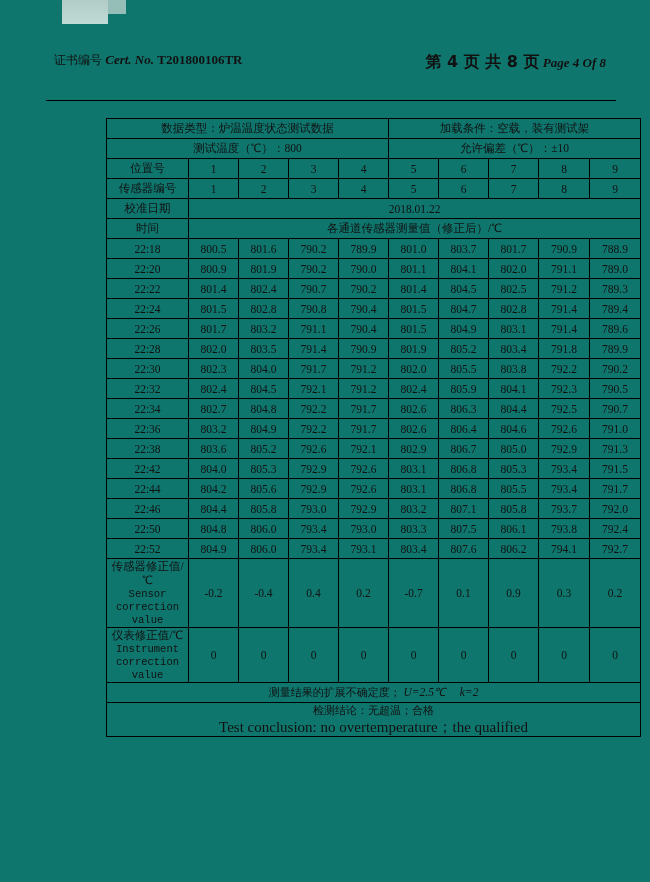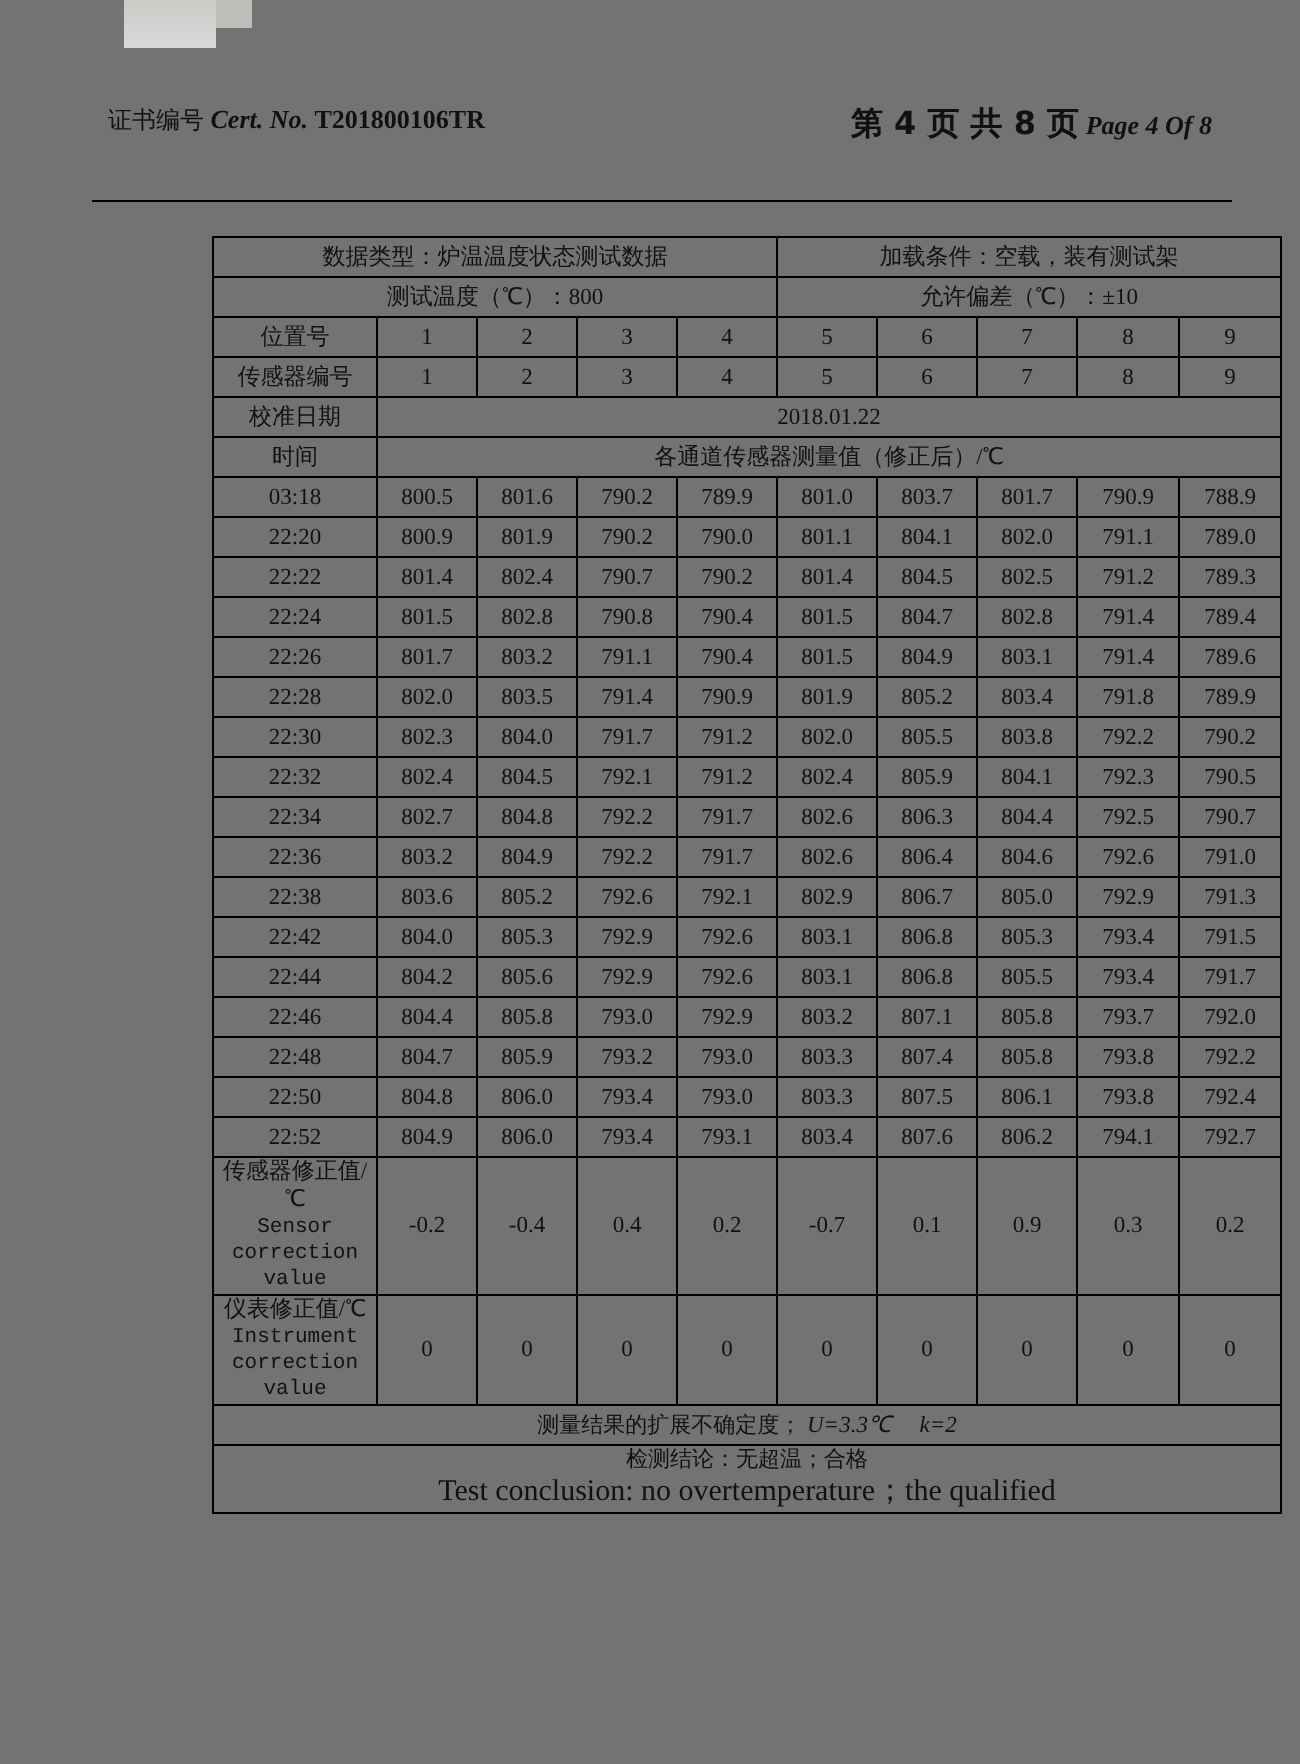--- a/index.html
+++ b/index.html
@@ -11,21 +11,21 @@
     width: 650px;
     height: 882px;
     position: relative;
     font-family: "Liberation Serif", serif;
     color: #111;
     overflow: hidden;
   }
   .page {
     position: absolute;
     inset: 0;
-    background: #737373;
+    background: #0f766e;
   }
   
   .scan-mark {
     position: absolute;
     top: 0;
     left: 62px;
     width: 46px;
     height: 24px;
     background: linear-gradient(180deg,#e8e8e4,#fbfbf9);
     opacity: .75;
@@ -192,21 +192,21 @@
       <tr>
         <td class="lbl">校准日期</td>
         <td colspan="9">2018.01.22</td>
       </tr>
       <tr>
         <td class="lbl">时间</td>
         <td class="chan-title" colspan="9">各通道传感器测量值（修正后）/℃</td>
       </tr>
 
       <tr>
-          <td class="time">03:18</td>
+          <td class="time">22:18</td>
           <td>800.5</td>
           <td>801.6</td>
           <td>790.2</td>
           <td>789.9</td>
           <td>801.0</td>
           <td>803.7</td>
           <td>801.7</td>
           <td>790.9</td>
           <td>788.9</td>
         </tr>
@@ -358,32 +358,20 @@
           <td class="time">22:46</td>
           <td>804.4</td>
           <td>805.8</td>
           <td>793.0</td>
           <td>792.9</td>
           <td>803.2</td>
           <td>807.1</td>
           <td>805.8</td>
           <td>793.7</td>
           <td>792.0</td>
-        </tr>
-      <tr>
-          <td class="time">22:48</td>
-          <td>804.7</td>
-          <td>805.9</td>
-          <td>793.2</td>
-          <td>793.0</td>
-          <td>803.3</td>
-          <td>807.4</td>
-          <td>805.8</td>
-          <td>793.8</td>
-          <td>792.2</td>
         </tr>
       <tr>
           <td class="time">22:50</td>
           <td>804.8</td>
           <td>806.0</td>
           <td>793.4</td>
           <td>793.0</td>
           <td>803.3</td>
           <td>807.5</td>
           <td>806.1</td>
@@ -429,21 +417,21 @@
         <td class="tall">0</td>
         <td class="tall">0</td>
         <td class="tall">0</td>
         <td class="tall">0</td>
         <td class="tall">0</td>
         <td class="tall">0</td>
       </tr>
       <tr>
         <td colspan="10">
           <span class="concl-cn">测量结果的扩展不确定度；</span>
-          <span class="italic">U=3.3℃</span>
+          <span class="italic">U=2.5℃</span>
           &nbsp;&nbsp;&nbsp;
           <span class="italic">k=2</span>
         </td>
       </tr>
       <tr>
         <td class="tall" colspan="10">
           <span class="concl-cn">检测结论：无超温；合格</span>
           <span class="sub-en concl-en">Test conclusion: no overtemperature；the qualified</span>
         </td>
       </tr>

